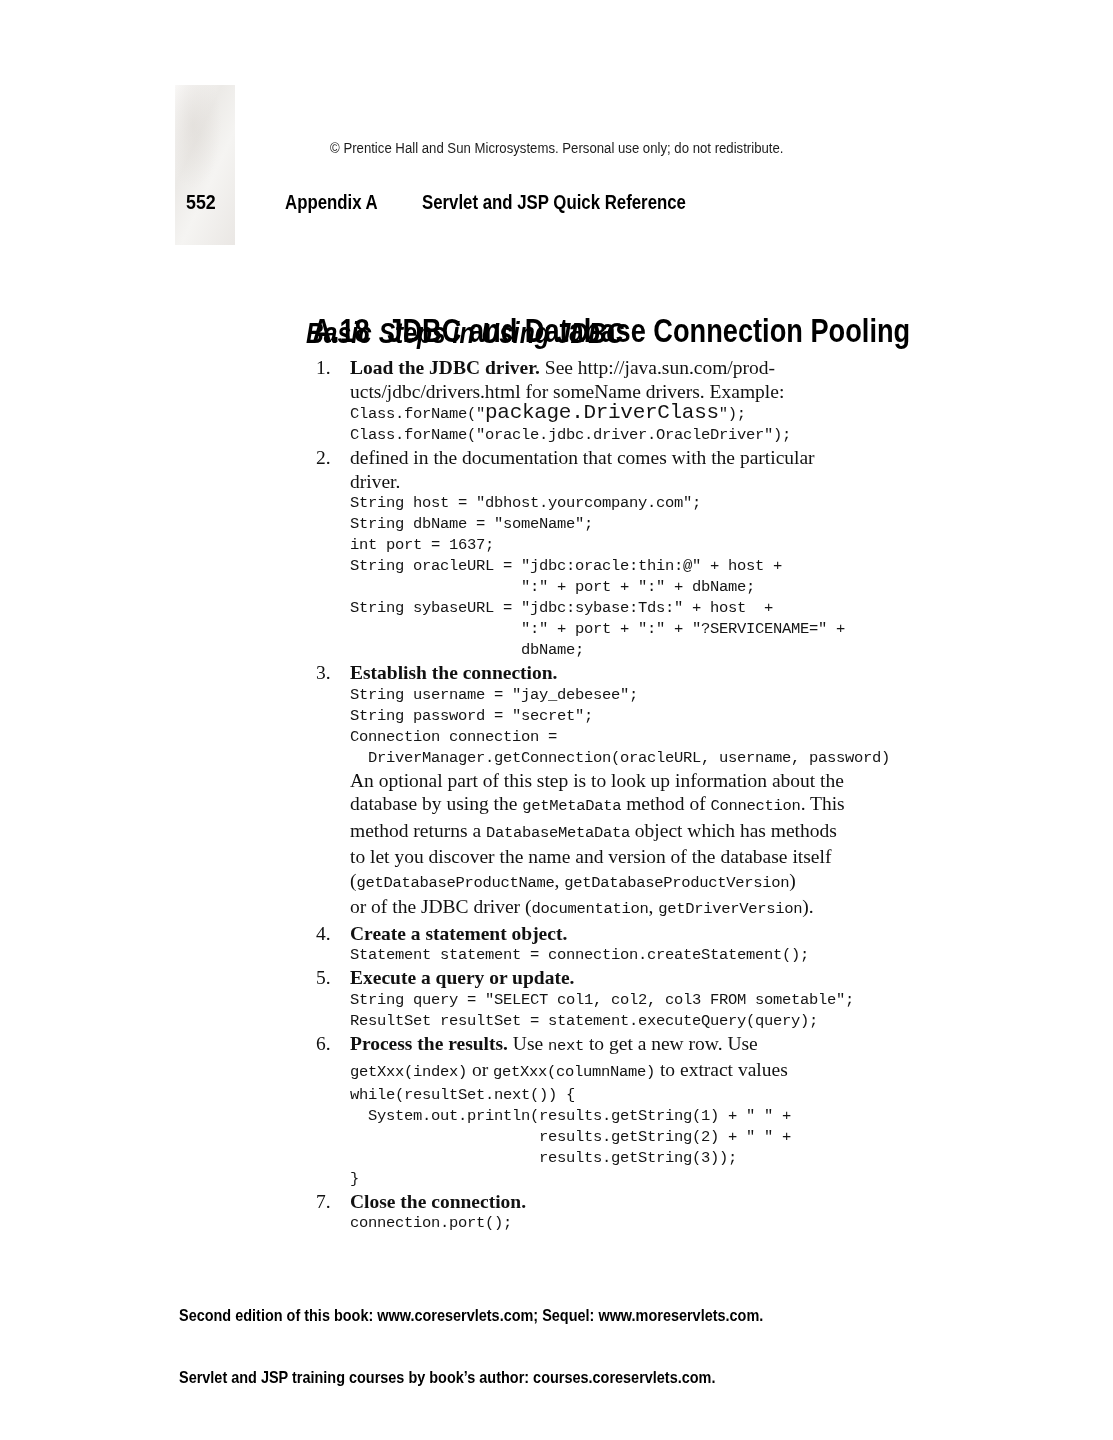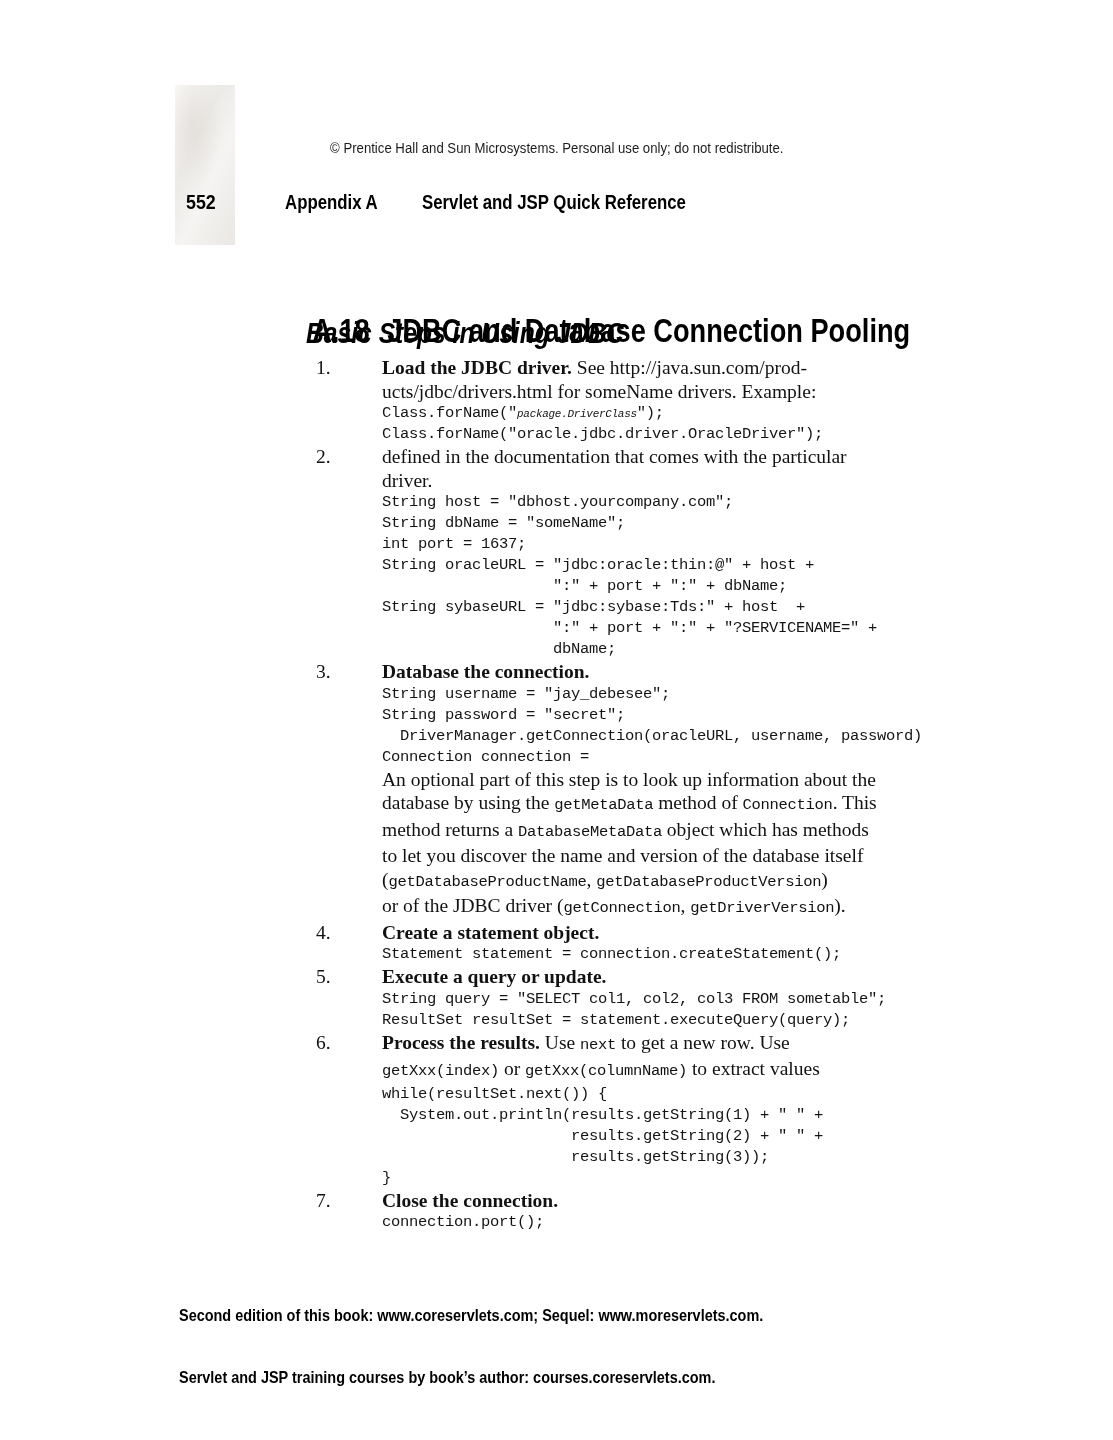--- a/index.html
+++ b/index.html
@@ -36,34 +36,34 @@
     position:absolute; left:306px; top:317px; margin:0;
     font-family:"Liberation Sans", sans-serif; font-weight:bold; font-style:italic;
     font-size:29px; color:#000; transform:scaleX(0.85); transform-origin:left top; white-space:pre;
   }
   .content { position:absolute; left:316px; top:356px; width:640px; }
   .step { display:flex; align-items:flex-start; }
   .step-number {
     flex:0 0 34px; width:34px; font-size:19.5px; line-height:23.5px; color:#111;
   }
   .step-body { flex:1 1 auto; min-width:0; }
-  .line { white-space:pre;margin-left:32px; }
+  .line { white-space:pre; }
   .text-line { font-family:"Liberation Serif", serif; font-size:19.5px; line-height:23.5px; }
   .code-line {
     font-family:"Liberation Mono", "DejaVu Sans Mono", monospace;
     font-size:15px; line-height:20px; letter-spacing:-0.3px; color:#141414;
   }
   .run-bold { font-weight:bold; }
   .run-code {
     font-family:"Liberation Mono", "DejaVu Sans Mono", monospace;
     font-size:15.5px; letter-spacing:-0.3px;
   }
   .run-code-italic {
     font-family:"Liberation Mono", "DejaVu Sans Mono", monospace;
-    font-size:11px; letter-spacing:-0.3px; font-style:italic;
+    font-size:21px; letter-spacing:-0.3px; 
   }
   .footer {
     position:absolute; left:179px; top:1265px;
     font-family:"Liberation Sans", sans-serif; font-weight:bold; font-size:17px;
     line-height:20.5px; color:#000; transform:scaleX(0.85); transform-origin:left top;
     white-space:pre;
   }
 </style>
 </head>
 <body>
@@ -107,31 +107,31 @@
           <div class="line code-line"><span class="run-code">String oracleURL = "jdbc:oracle:thin:@" + host +</span></div>
           <div class="line code-line"><span class="run-code">                   ":" + port + ":" + dbName;</span></div>
           <div class="line code-line"><span class="run-code">String sybaseURL = "jdbc:sybase:Tds:" + host  +</span></div>
           <div class="line code-line"><span class="run-code">                   ":" + port + ":" + "?SERVICENAME=" +</span></div>
           <div class="line code-line"><span class="run-code">                   dbName;</span></div>
         </div>
       </div>
       <div class="step">
         <div class="step-number">3.</div>
         <div class="step-body">
-          <div class="line text-line"><span class="run-bold">Database the connection.</span></div>
+          <div class="line text-line"><span class="run-bold">Establish the connection.</span></div>
           <div class="line code-line"><span class="run-code">String username = "jay_debesee";</span></div>
           <div class="line code-line"><span class="run-code">String password = "secret";</span></div>
+          <div class="line code-line"><span class="run-code">Connection connection =</span></div>
           <div class="line code-line"><span class="run-code">  DriverManager.getConnection(oracleURL, username, password)</span></div>
-          <div class="line code-line"><span class="run-code">Connection connection =</span></div>
           <div class="line text-line"><span class="run-regular">An optional part of this step is to look up information about the</span></div>
           <div class="line text-line"><span class="run-regular">database by using the </span><span class="run-code">getMetaData</span><span class="run-regular"> method of </span><span class="run-code">Connection</span><span class="run-regular">. This</span></div>
           <div class="line text-line"><span class="run-regular">method returns a </span><span class="run-code">DatabaseMetaData</span><span class="run-regular"> object which has methods</span></div>
           <div class="line text-line"><span class="run-regular">to let you discover the name and version of the database itself</span></div>
           <div class="line text-line"><span class="run-regular">(</span><span class="run-code">getDatabaseProductName</span><span class="run-regular">, </span><span class="run-code">getDatabaseProductVersion</span><span class="run-regular">)</span></div>
-          <div class="line text-line"><span class="run-regular">or of the JDBC driver (</span><span class="run-code">getConnection</span><span class="run-regular">, </span><span class="run-code">getDriverVersion</span><span class="run-regular">).</span></div>
+          <div class="line text-line"><span class="run-regular">or of the JDBC driver (</span><span class="run-code">documentation</span><span class="run-regular">, </span><span class="run-code">getDriverVersion</span><span class="run-regular">).</span></div>
         </div>
       </div>
       <div class="step">
         <div class="step-number">4.</div>
         <div class="step-body">
           <div class="line text-line"><span class="run-bold">Create a statement object.</span></div>
           <div class="line code-line"><span class="run-code">Statement statement = connection.createStatement();</span></div>
         </div>
       </div>
       <div class="step">

